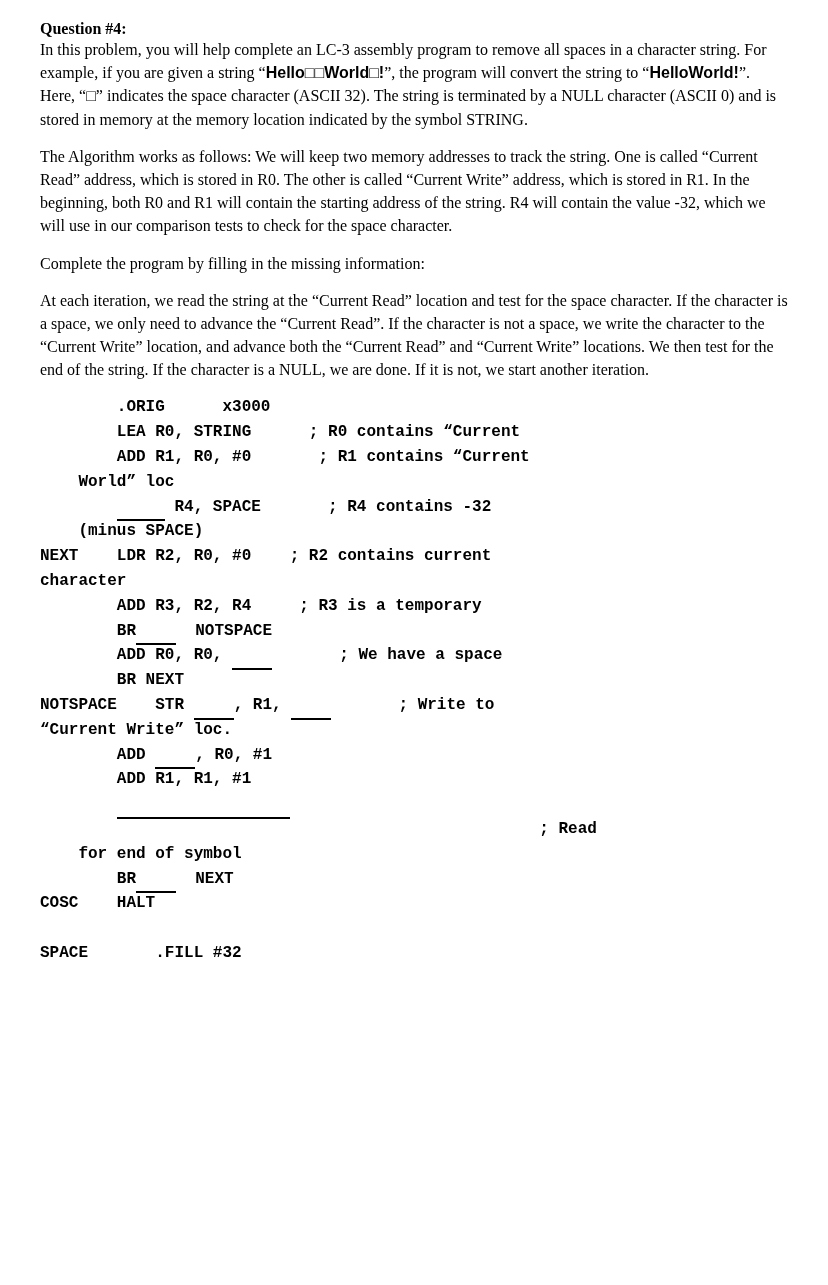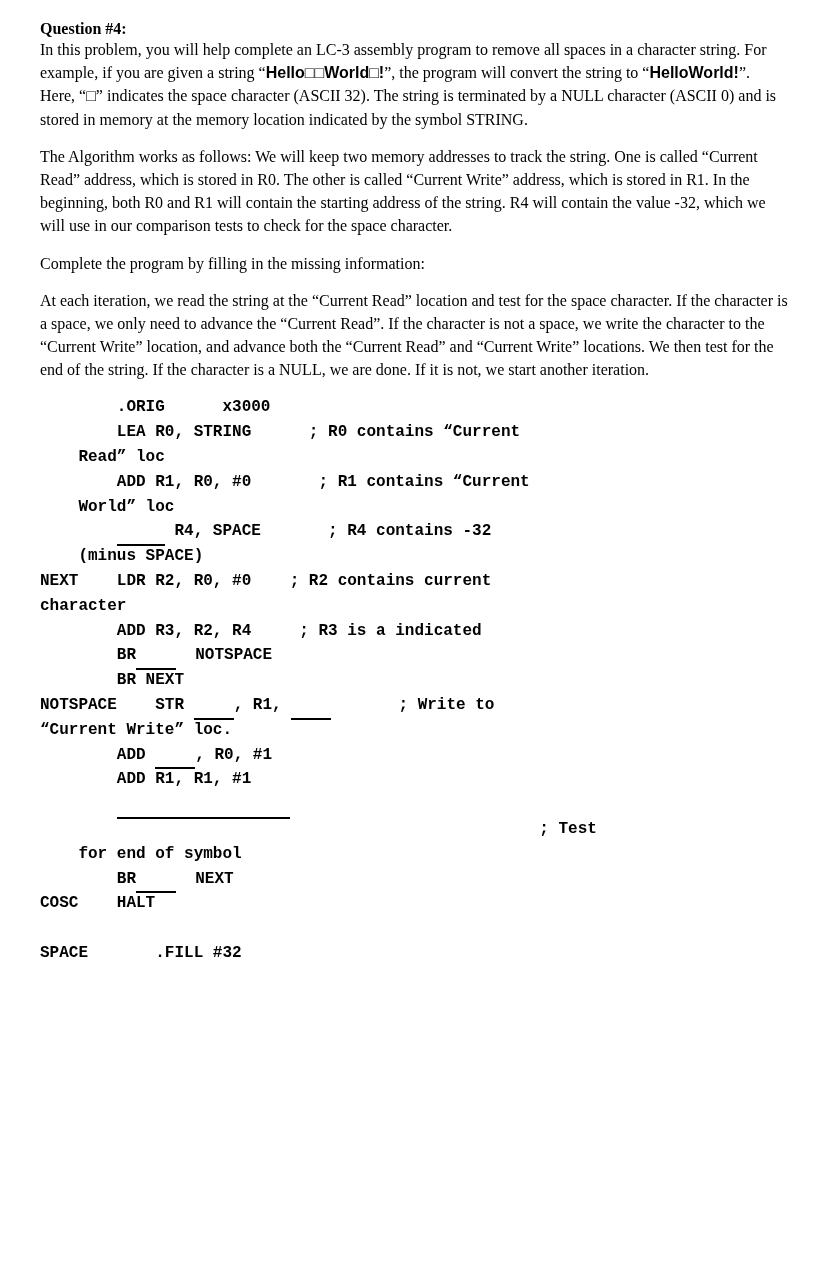--- a/index.html
+++ b/index.html
@@ -88,35 +88,35 @@
     advance the “Current Read”. If the character is not a space, we write the
     character to the “Current Write” location, and advance both the “Current
     Read” and “Current Write” locations. We then test for the end of the
     string. If the character is a NULL, we are done. If it is not, we start another
     iteration.
   </div>
 
   <div class="code-block">
     <span class="code-line">        .ORIG      x3000</span>
     <span class="code-line">        LEA R0, STRING      ; R0 contains “Current</span>
-    <span class="code-line">    Read” loc</span>
     <span class="code-line">        ADD R1, R0, #0       ; R1 contains “Current</span>
     <span class="code-line">    World” loc</span>
     <span class="code-line">        <span class="underline-blank">&nbsp;&nbsp;&nbsp;&nbsp;&nbsp;</span> R4, SPACE       ; R4 contains -32</span>
     <span class="code-line">    (minus SPACE)</span>
     <span class="code-line">NEXT    LDR R2, R0, #0    ; R2 contains current</span>
     <span class="code-line">character</span>
-    <span class="code-line">        ADD R3, R2, R4     ; R3 is a indicated</span>
+    <span class="code-line">        ADD R3, R2, R4     ; R3 is a temporary</span>
     <span class="code-line">        BR<span class="underline-blank">&nbsp;&nbsp;&nbsp;</span>  NOTSPACE</span>
+    <span class="code-line">        ADD R0, R0, <span class="underline-blank">&nbsp;&nbsp;&nbsp;&nbsp;</span>       ; We have a space</span>
     <span class="code-line">        BR NEXT</span>
     <span class="code-line">NOTSPACE    STR <span class="underline-blank">&nbsp;&nbsp;&nbsp;</span>, R1, <span class="underline-blank">&nbsp;&nbsp;&nbsp;&nbsp;</span>       ; Write to</span>
     <span class="code-line">“Current Write” loc.</span>
     <span class="code-line">        ADD <span class="underline-blank">&nbsp;&nbsp;&nbsp;</span>, R0, #1</span>
     <span class="code-line">        ADD R1, R1, #1</span>
     <span class="code-line">        <span class="underline-blank-lg">&nbsp;&nbsp;&nbsp;&nbsp;&nbsp;&nbsp;&nbsp;&nbsp;&nbsp;&nbsp;&nbsp;&nbsp;&nbsp;&nbsp;&nbsp;&nbsp;&nbsp;&nbsp;</span></span>
-    <span class="code-line">                                                    ; Test</span>
+    <span class="code-line">                                                    ; Read</span>
     <span class="code-line">    for end of symbol</span>
     <span class="code-line">        BR<span class="underline-blank">&nbsp;&nbsp;&nbsp;</span>  NEXT</span>
     <span class="code-line">COSC    HALT</span>
     <span class="code-line">&nbsp;</span>
     <span class="code-line">SPACE       .FILL #32</span>
   </div>
 </div>
 
 </body></html>

